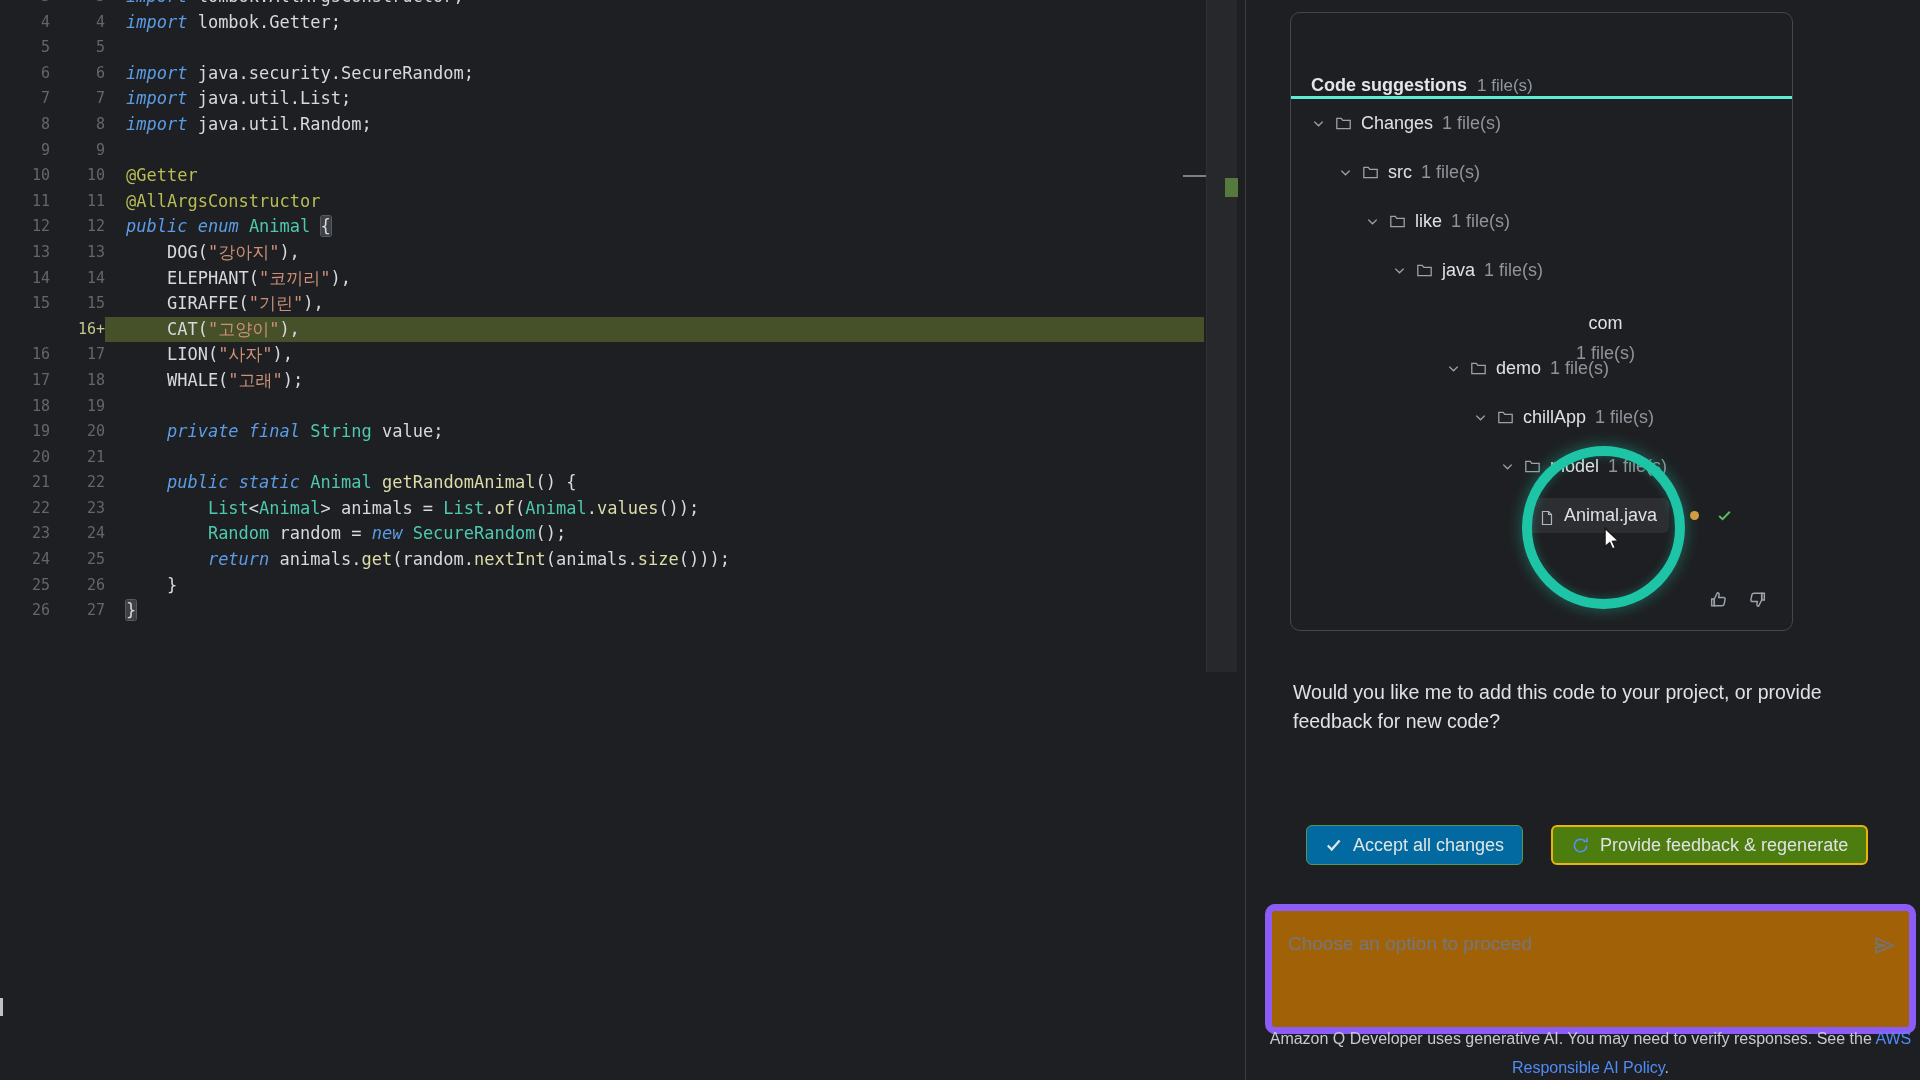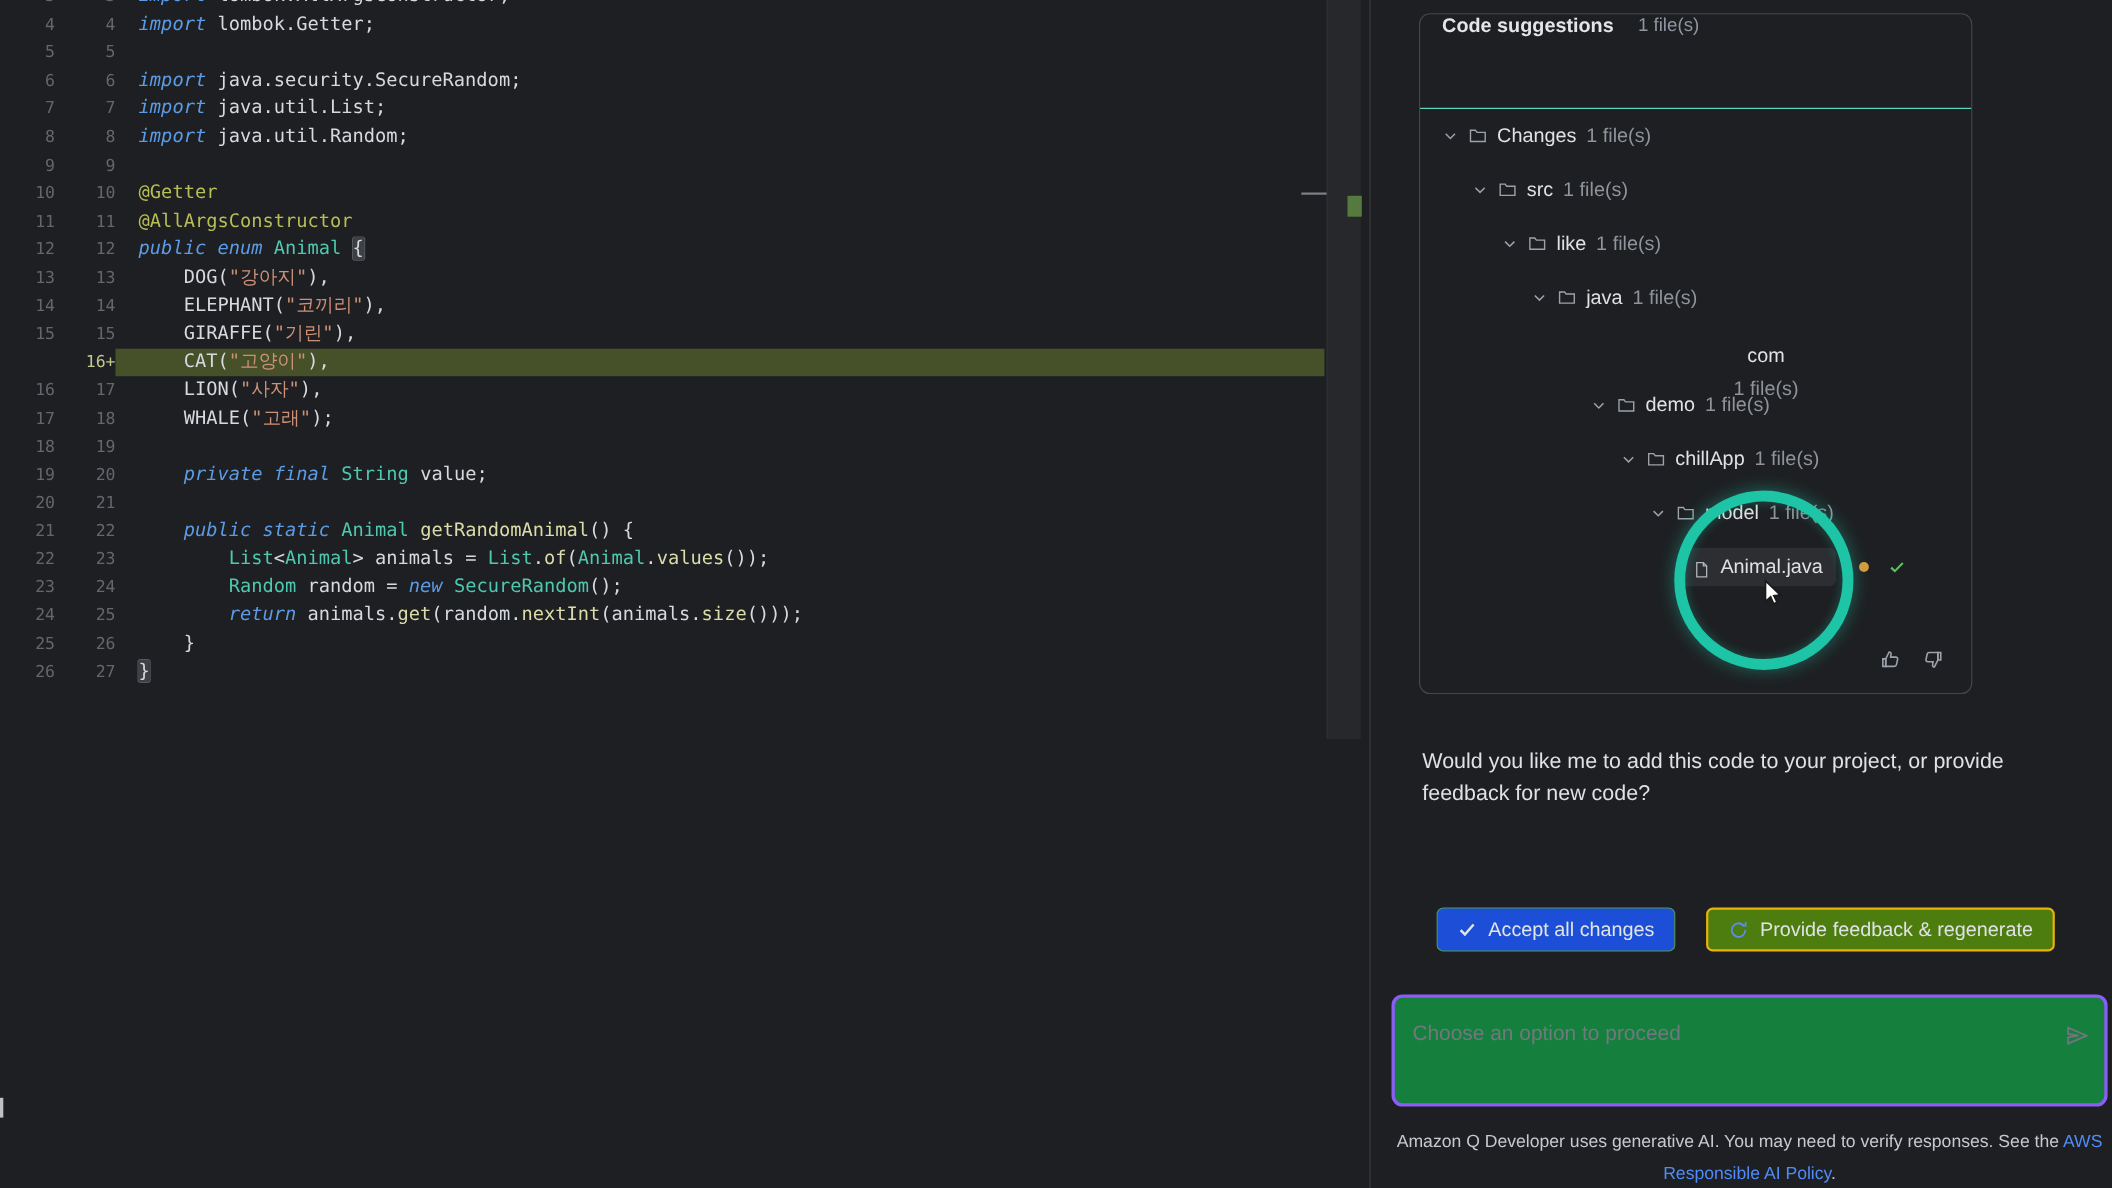--- a/index.html
+++ b/index.html
@@ -30,47 +30,47 @@
   .scroll-marker-line { position:absolute; left:1183px; top:175px; width:23px; height:2px; background:#7d8085; }
   .left-edge-marker { position:absolute; left:0; top:998px; width:3px; height:18px; background:#bfc1c4; }
 
   .divider { position:absolute; left:1245px; top:0; width:2px; height:1080px; background:#3a3c41; }
 
   
   .qpanel { position:absolute; left:1246px; top:0; width:674px; height:1080px; background:#1e1f22; }
 
   .card { position:absolute; left:44px; top:12px; width:503px; height:619px;
           border:1px solid #45474d; border-radius:10px; }
-  .card-header { height:86px; display:flex; align-items:flex-start; gap:22px; padding:0 20px;
-                 border-bottom:1px solid #5eead4; }
+  .card-header { height:86px; display:flex; align-items:flex-end; gap:10px; padding:0 20px;
+                 border-bottom:3px solid #5eead4; }
   .card-title { font-size:18px; font-weight:bold; color:#e3e5e8; }
   .card-count { font-size:17px; color:#9097a0; }
 
   .tree-row { height:49px; display:flex; align-items:center; gap:9px; color:#dfe1e5; font-size:18px; }
   .t-count { color:#8f939b; }
   .file-chip { display:inline-flex; align-items:flex-end; gap:9px; background:#2c2e32;
                border-radius:6px; padding:7px 12px; }
   .badge-dot { width:9px; height:9px; border-radius:50%; background:#d99c3b; margin-left:12px; flex:none; }
 
   .feedback { position:absolute; right:24px; bottom:20px; display:flex; gap:18px; }
   .icon-btn { background:none; border:none; padding:0; cursor:pointer; line-height:0; }
 
   .question { position:absolute; left:47px; top:678px; width:540px;
               font-size:19.5px; line-height:29px; color:#dfe1e5; }
 
   .btn { display:inline-flex; align-items:center; gap:10px; height:40px; padding:0 18px;
          border-radius:6px; font-size:18px; cursor:pointer;
          font-family:"Liberation Sans","DejaVu Sans",sans-serif; }
-  .btn-accept { position:absolute; left:60px; top:825px; background:#1d4ed8;
+  .btn-accept { position:absolute; left:60px; top:825px; background:#0369a1;
                 border:1px solid #52985a; color:#e2e6e2; }
   .btn-regen  { position:absolute; left:305px; top:825px; background:#4d7c0f;
                 border:2px solid #eab308; color:#e0e2e6; }
 
-  .input-box { position:absolute; left:19px; top:904px; width:651px; height:102px;
-               border:3px solid #8b5cf6; border-radius:10px; background:#15803d; }
+  .input-box { position:absolute; left:19px; top:904px; width:651px; height:130px;
+               border:7px solid #8b5cf6; border-radius:10px; background:#a16207; }
   .chat-input { position:absolute; inset:0; background:transparent; border:none; resize:none; outline:none;
                 color:#dfe1e5; font-size:19px; padding:22px 52px 22px 16px;
                 font-family:"Liberation Sans","DejaVu Sans",sans-serif; }
   .chat-input::placeholder { color:#73777f; }
   .send-btn { position:absolute; right:12px; top:22px; background:none; border:none; cursor:pointer; line-height:0; }
 
   .q-footer { position:absolute; left:19px; top:1024px; width:651px; text-align:center;
               font-size:16px; line-height:29px; color:#c6c9cf; }
   .q-footer a { color:#4f8cf7; text-decoration:none; }
 

